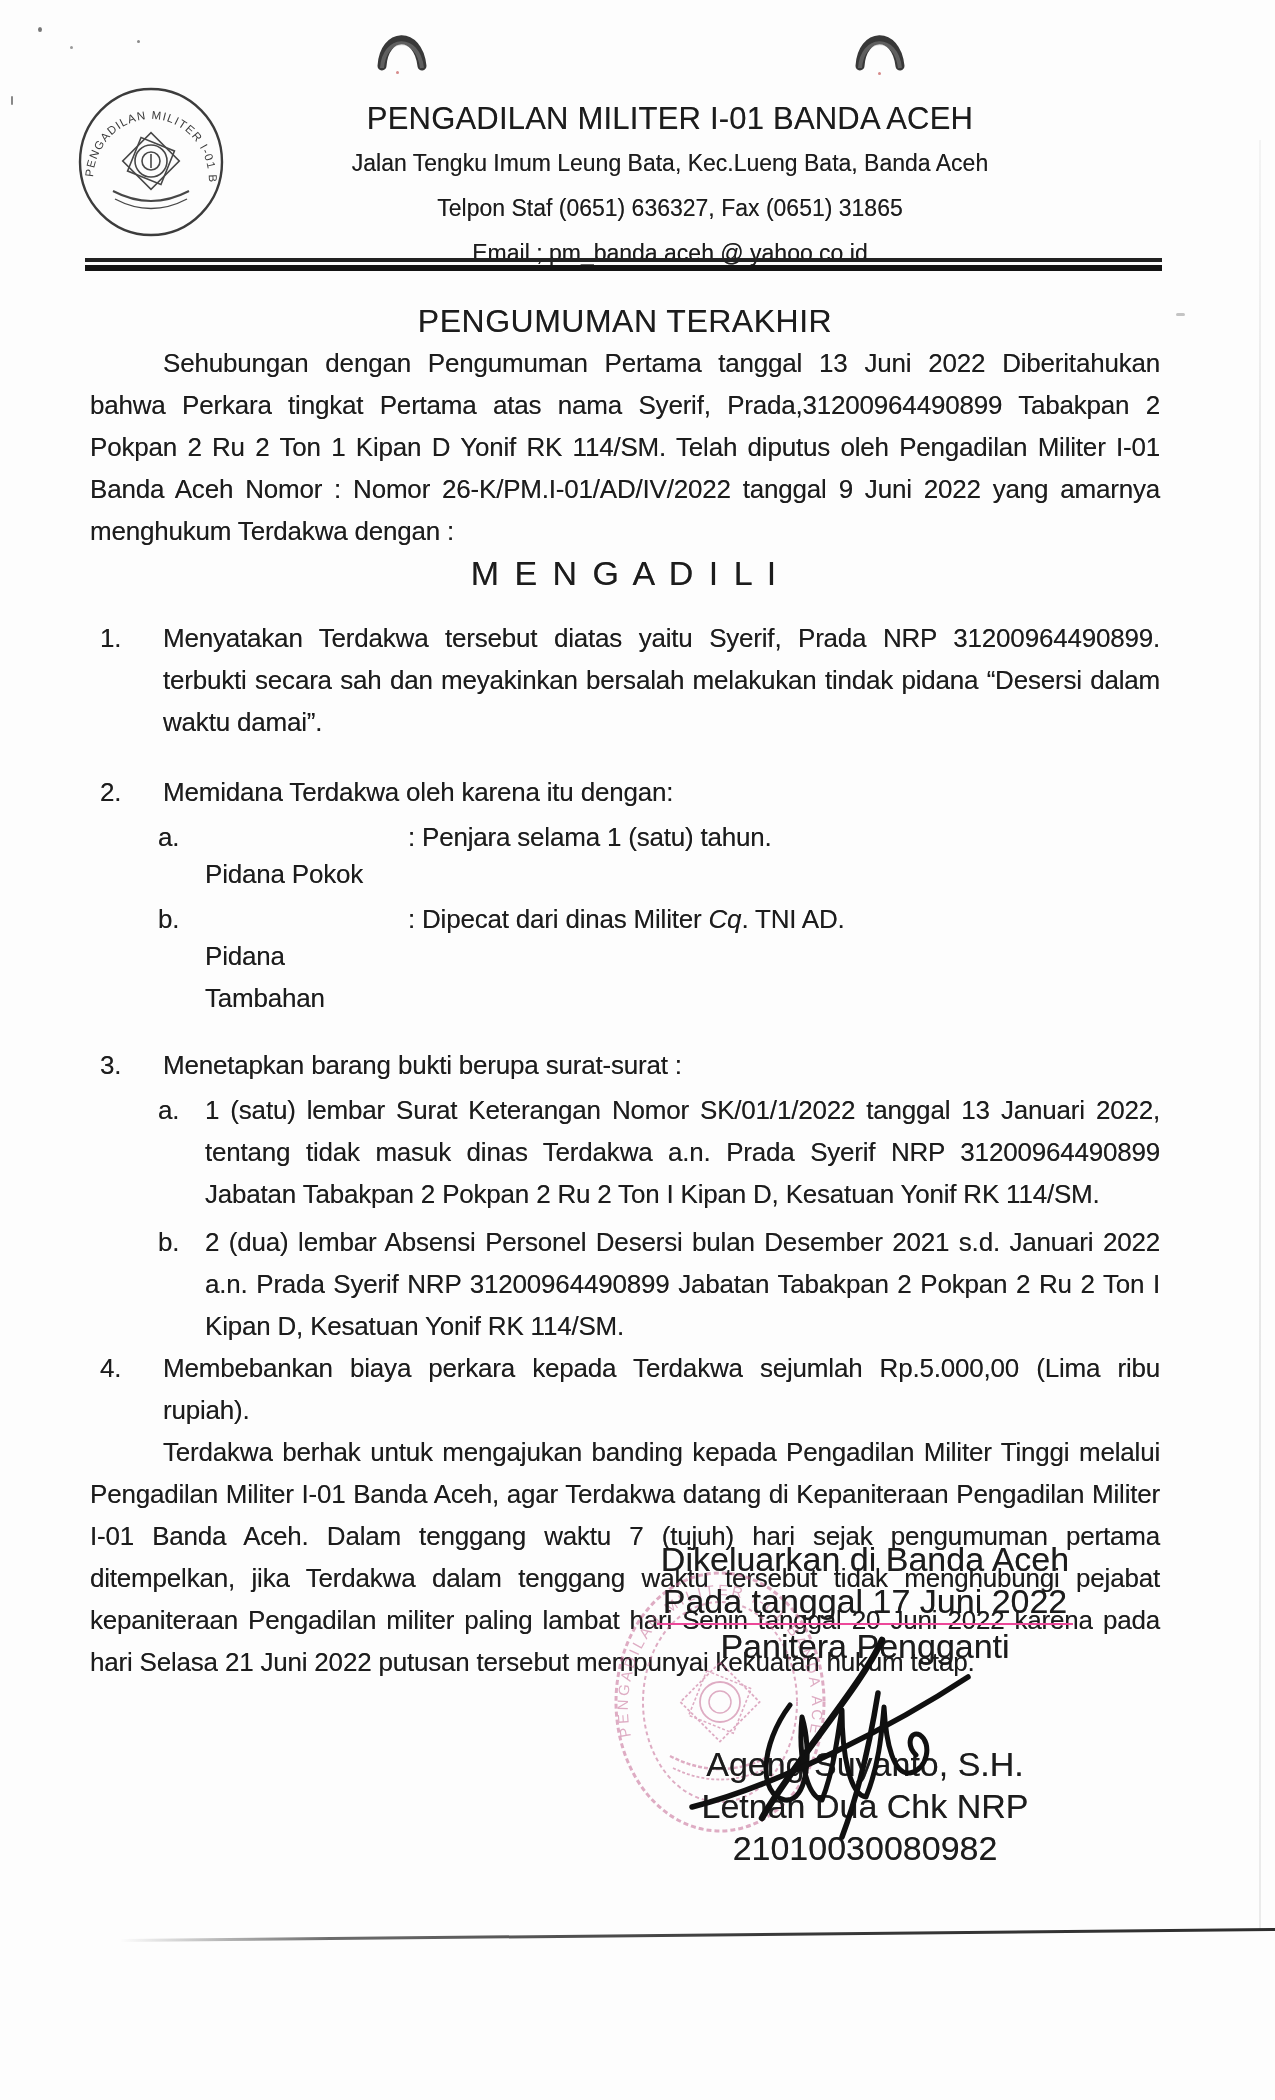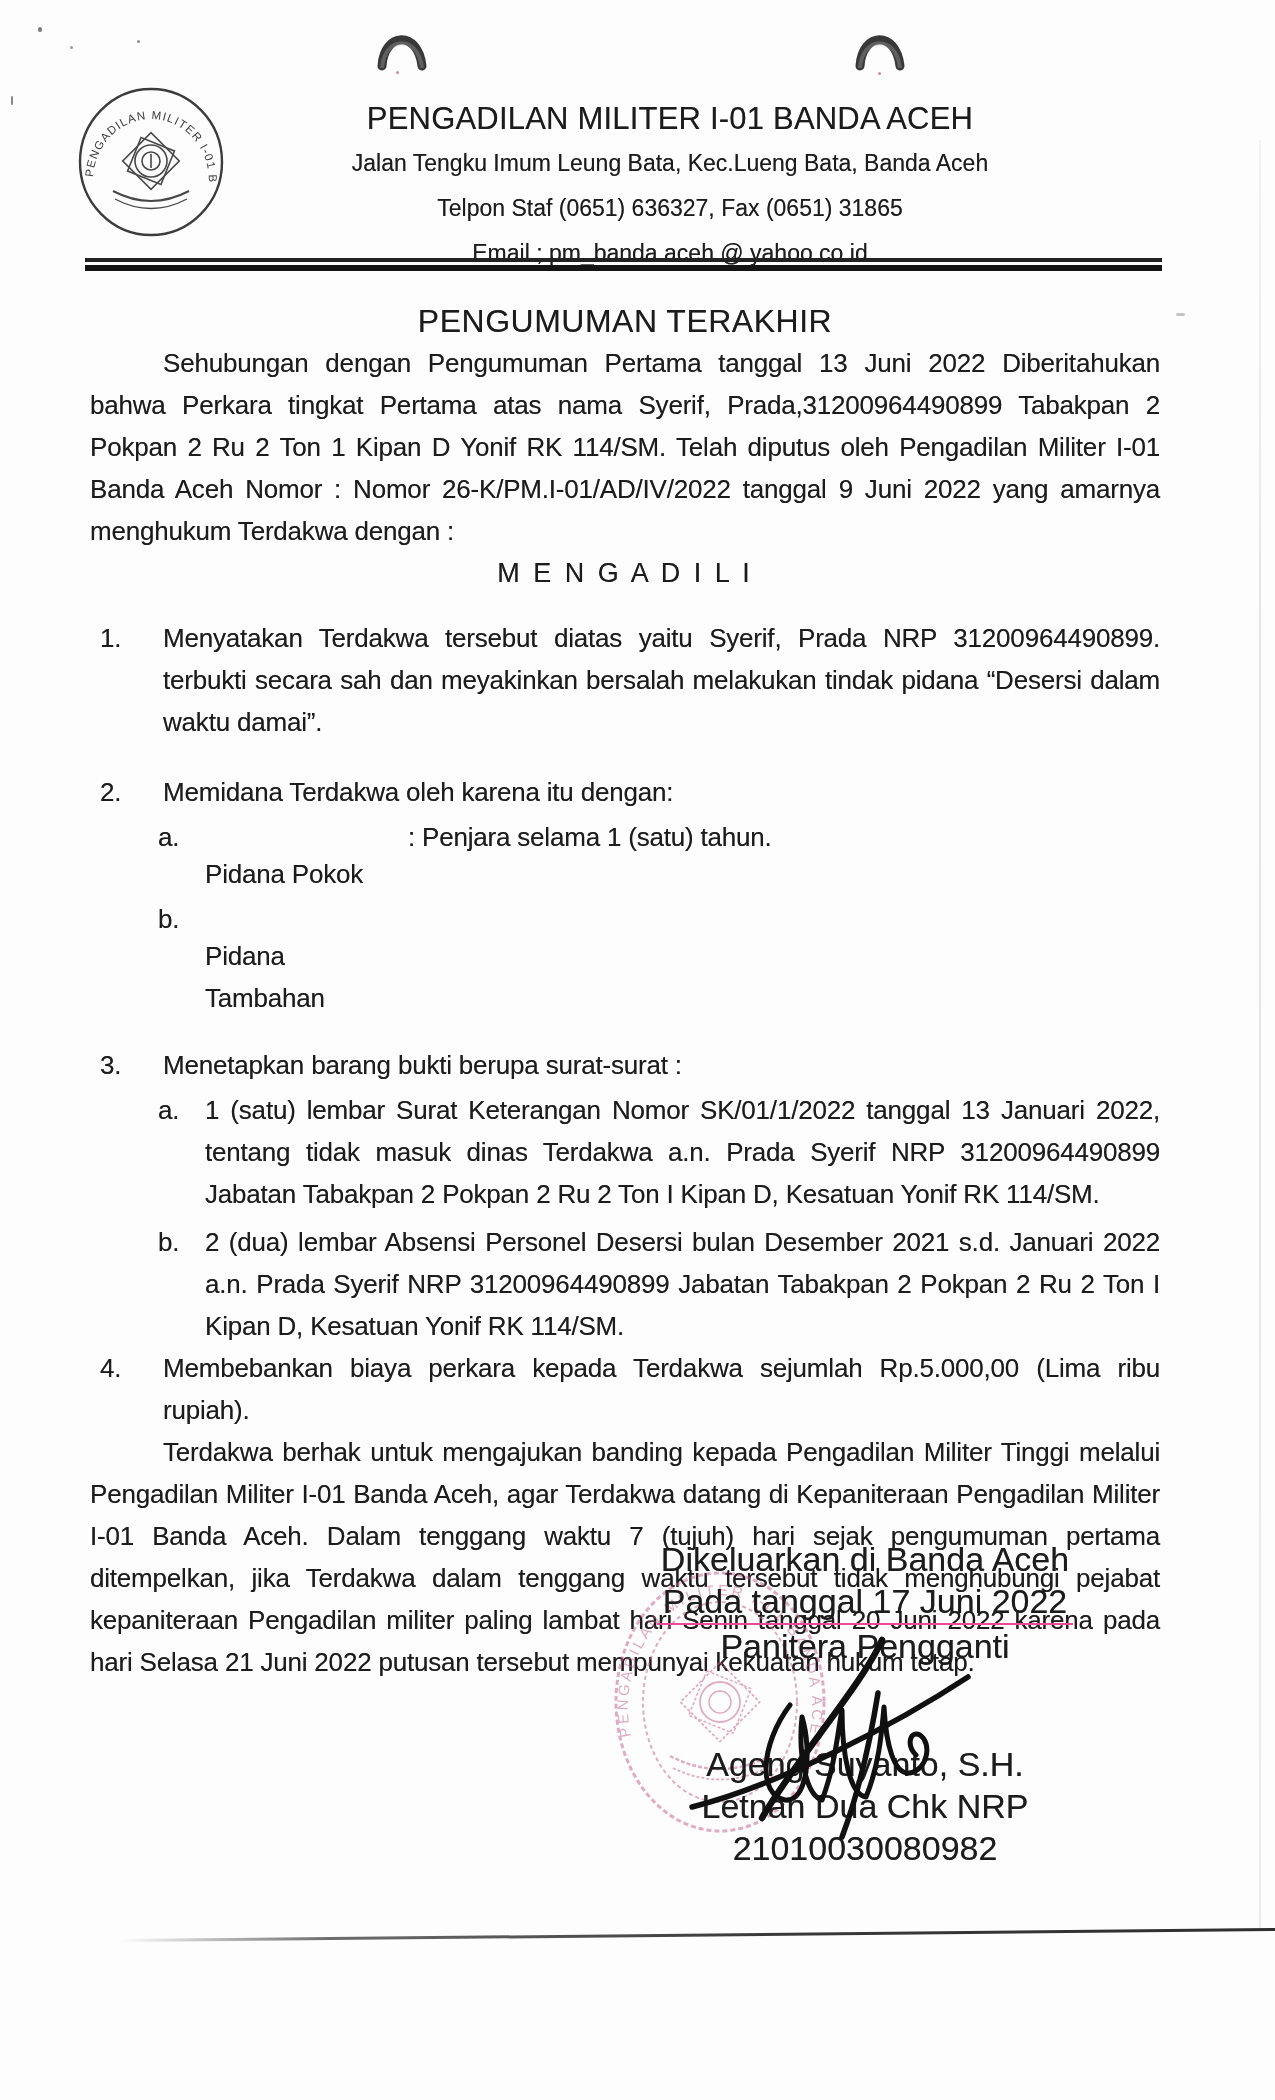--- a/index.html
+++ b/index.html
@@ -14,21 +14,21 @@
   #header-text .h2{font-size:23px;line-height:45px;}
   #rule{position:absolute;left:85px;top:258px;width:1077px;height:3px;
         border-top:4px solid #222;border-bottom:6px solid #141414;}
   
   #body{position:absolute;left:90px;top:300px;width:1070px;font-size:26px;line-height:42px;letter-spacing:-.2px;}
   #body p{margin:0;}
   .center{text-align:center;}
   .just{text-align:justify;}
   #doc-title{margin-top:18px;font-size:32px;letter-spacing:.5px;}
   #para1{margin-top:1px;text-indent:73px;}
-  #verdict-head{margin-top:13px;letter-spacing:3px;font-size:27px;text-align:center;}
+  #verdict-head{margin-top:13px;letter-spacing:3px;font-size:34px;text-align:center;}
   .li{position:relative;padding-left:73px;}
   .li .num{position:absolute;left:10px;top:0;}
   .sub{position:relative;padding-left:115px;}
   .sub .mark{position:absolute;left:68px;top:0;}
   .kv{display:flex;}
   .kv .klabel{flex:0 0 203px;margin-top:37px;}
   .it{font-style:italic;}
   #note-line{padding-left:92px;margin-top:2px;}
   
   #signoff{position:absolute;left:650px;top:1538px;width:430px;text-align:center;
@@ -115,20 +115,21 @@
       <span class="mark">a.</span>
       <span class="kv">
           <span class="klabel">Pidana Pokok</span>
           <span>: Penjara selama 1 (satu) tahun.</span>
         </span>
     </div>
     <div class="sub txt" style="margin-top:3px;">
       <span class="mark">b.</span>
       <span class="kv">
           <span class="klabel">Pidana Tambahan</span>
+          <span><span>: Dipecat dari dinas Militer </span><span class="it">Cq</span><span>. TNI AD.</span></span>
         </span>
     </div>
 
     <div class="li txt" style="margin-top:25px;">
       <span class="num">3.</span>
       <span>Menetapkan barang bukti berupa surat-surat :</span>
     </div>
     <div class="sub just txt" style="margin-top:3px;">
       <span class="mark">a.</span>
       <span>1 (satu) lembar Surat Keterangan Nomor SK/01/1/2022 tanggal 13 Januari 2022, tentang tidak masuk dinas Terdakwa a.n. Prada Syerif NRP 31200964490899 Jabatan Tabakpan 2 Pokpan 2 Ru 2 Ton I Kipan D, Kesatuan Yonif RK 114/SM.</span>

